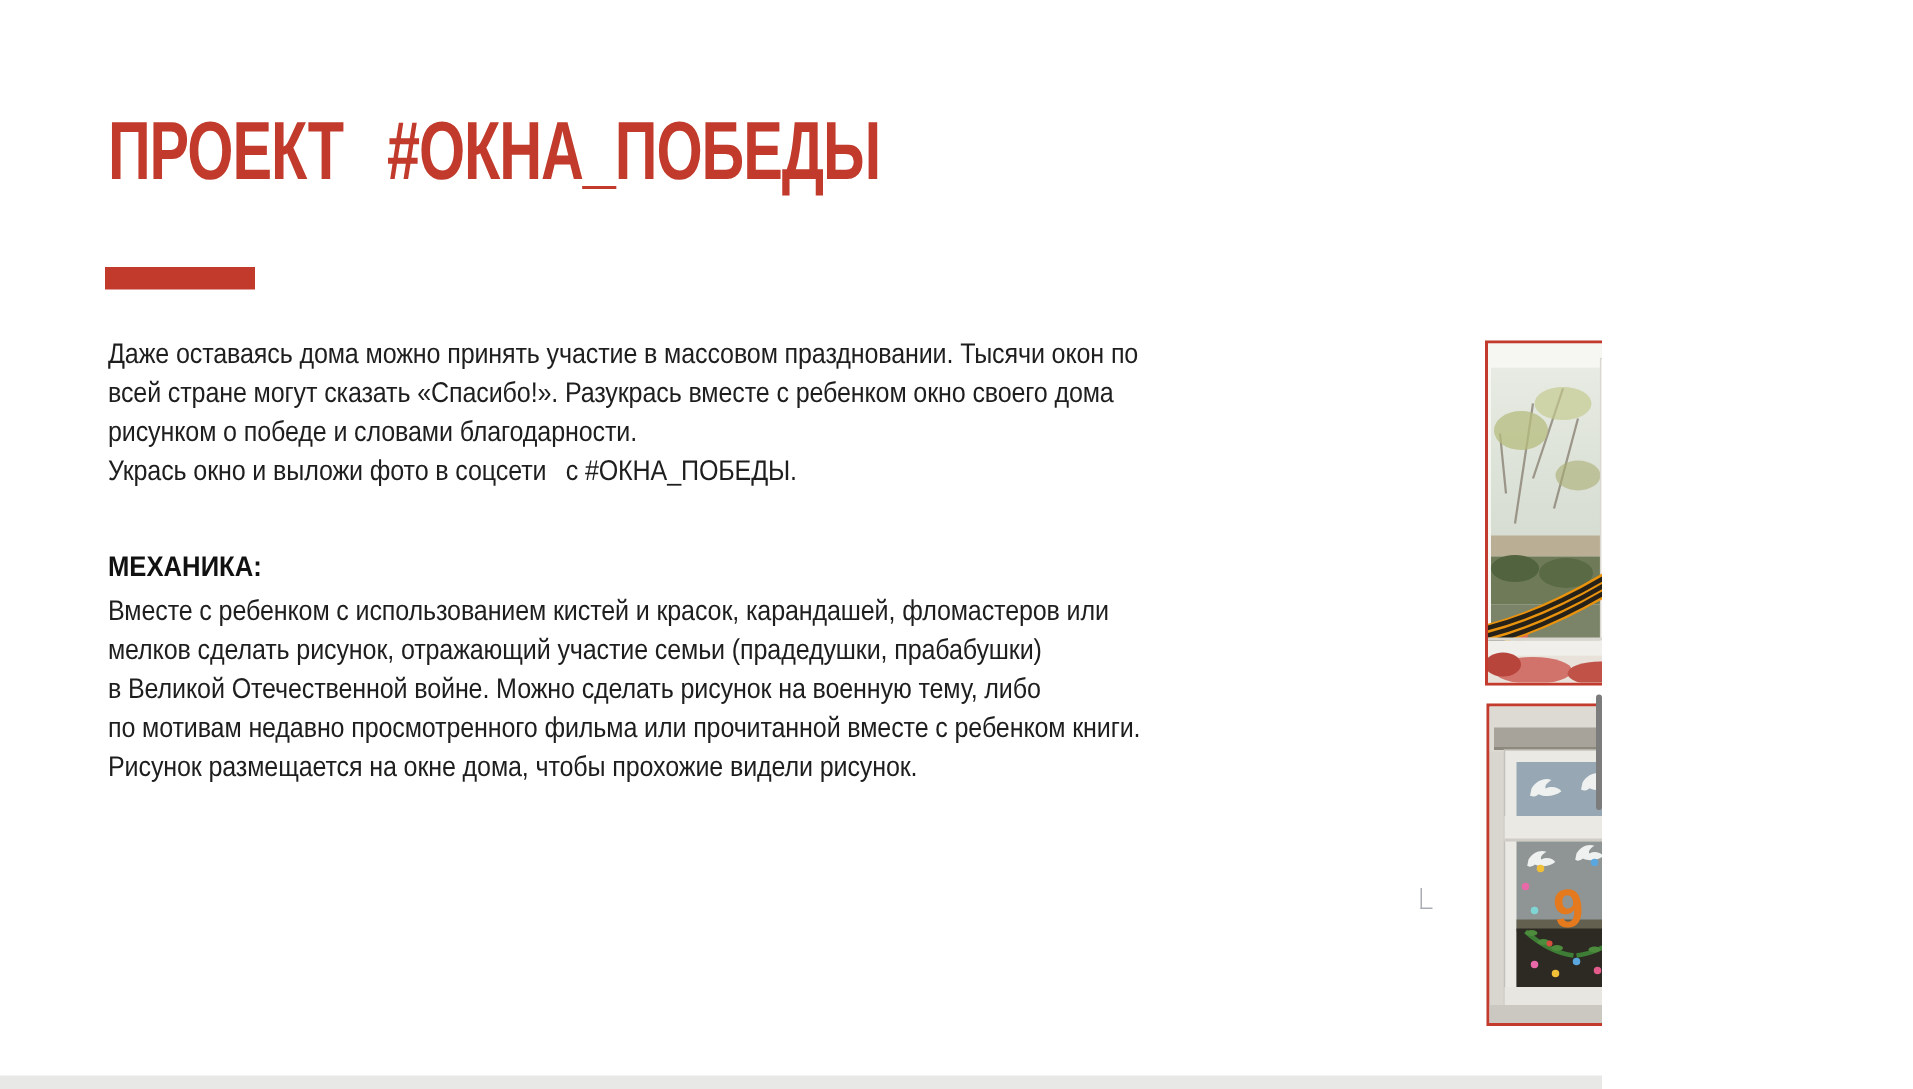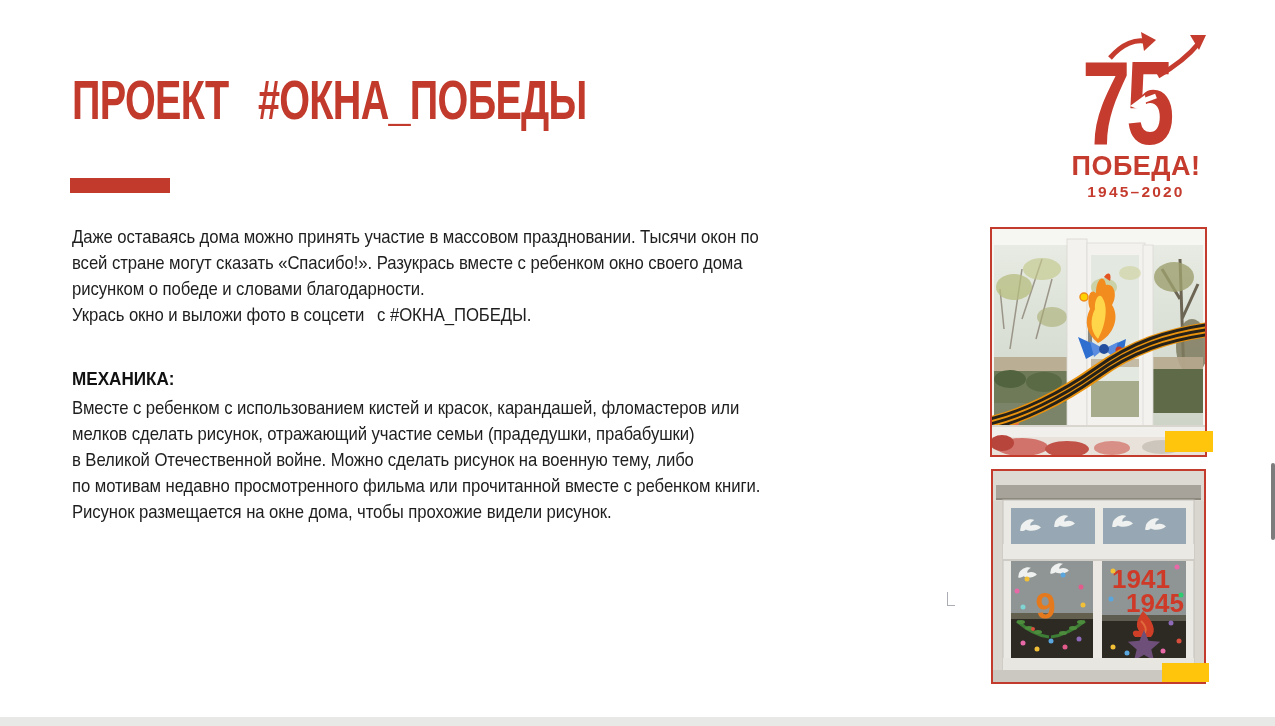--- a/index.html
+++ b/index.html
@@ -1,16 +1,16 @@
 <!DOCTYPE html>
 <html><head>
 <meta charset="utf-8">
 <style>
   html,body{margin:0;padding:0;background:#ffffff;}
-  .canvas{position:relative;width:1275px;height:726px;background:#ffffff;overflow:hidden;
+  .canvas{position:relative;width:1068px;height:726px;background:#ffffff;overflow:hidden;
           font-family:"Liberation Sans","DejaVu Sans",sans-serif;color:#1c1c1c;}
   .page-title{position:absolute;left:72px;top:72px;margin:0;font-size:55px;line-height:56px;
           font-weight:bold;color:#c13a2c;white-space:nowrap;transform:scaleX(0.72);transform-origin:0 0;
           letter-spacing:-1px;}
   .accent-bar{position:absolute;left:70px;top:178px;width:100px;height:15px;background:#c13a2c;}
   .bodytext{position:absolute;left:72px;margin:0;font-size:19px;line-height:26px;color:#1e1e1e;
           white-space:pre-line;transform:scaleX(0.88);transform-origin:0 0;letter-spacing:-0.1px;width:900px;}
   .intro{top:224px;}
   .cta{top:302px;}
   .mech-head{position:absolute;left:72px;top:367px;margin:0;font-size:19px;line-height:24px;font-weight:bold;

